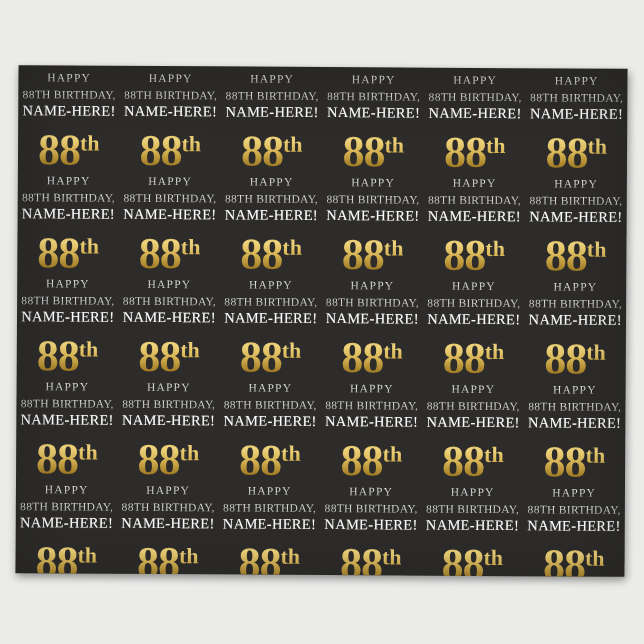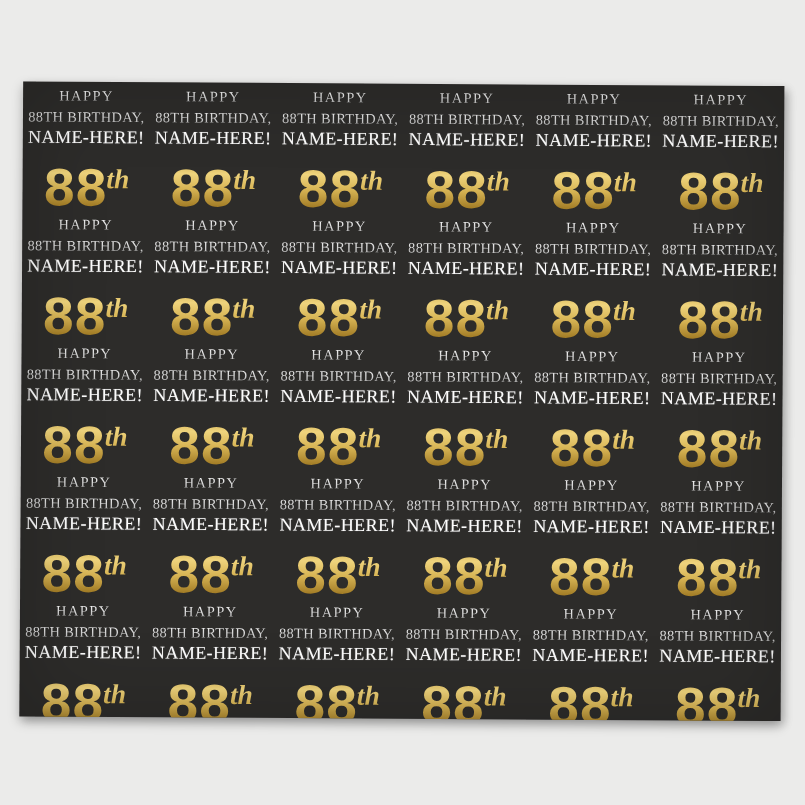--- a/index.html
+++ b/index.html
@@ -89,27 +89,25 @@
       #d7b454 48%,
       #a07a24 72%,
       #7b5a18 100%);
     -webkit-background-clip: text;
     background-clip: text;
     -webkit-text-fill-color: transparent;
   }
   .num .n {
     font-size: 44px;
     letter-spacing: -1px;
-    font-family: Liberation Mono, monospace;
   }
   .num .sup {
     font-size: 22px;
     vertical-align: 14px;
     letter-spacing: 0;
-    font-style: italic;
   }
 </style>
 </head>
 <body>
 
 <div class="stage">
   <div class="paper">
     <div class="grid" id="grid">
   <div class="tile">
     <div class="l1">HAPPY</div>

